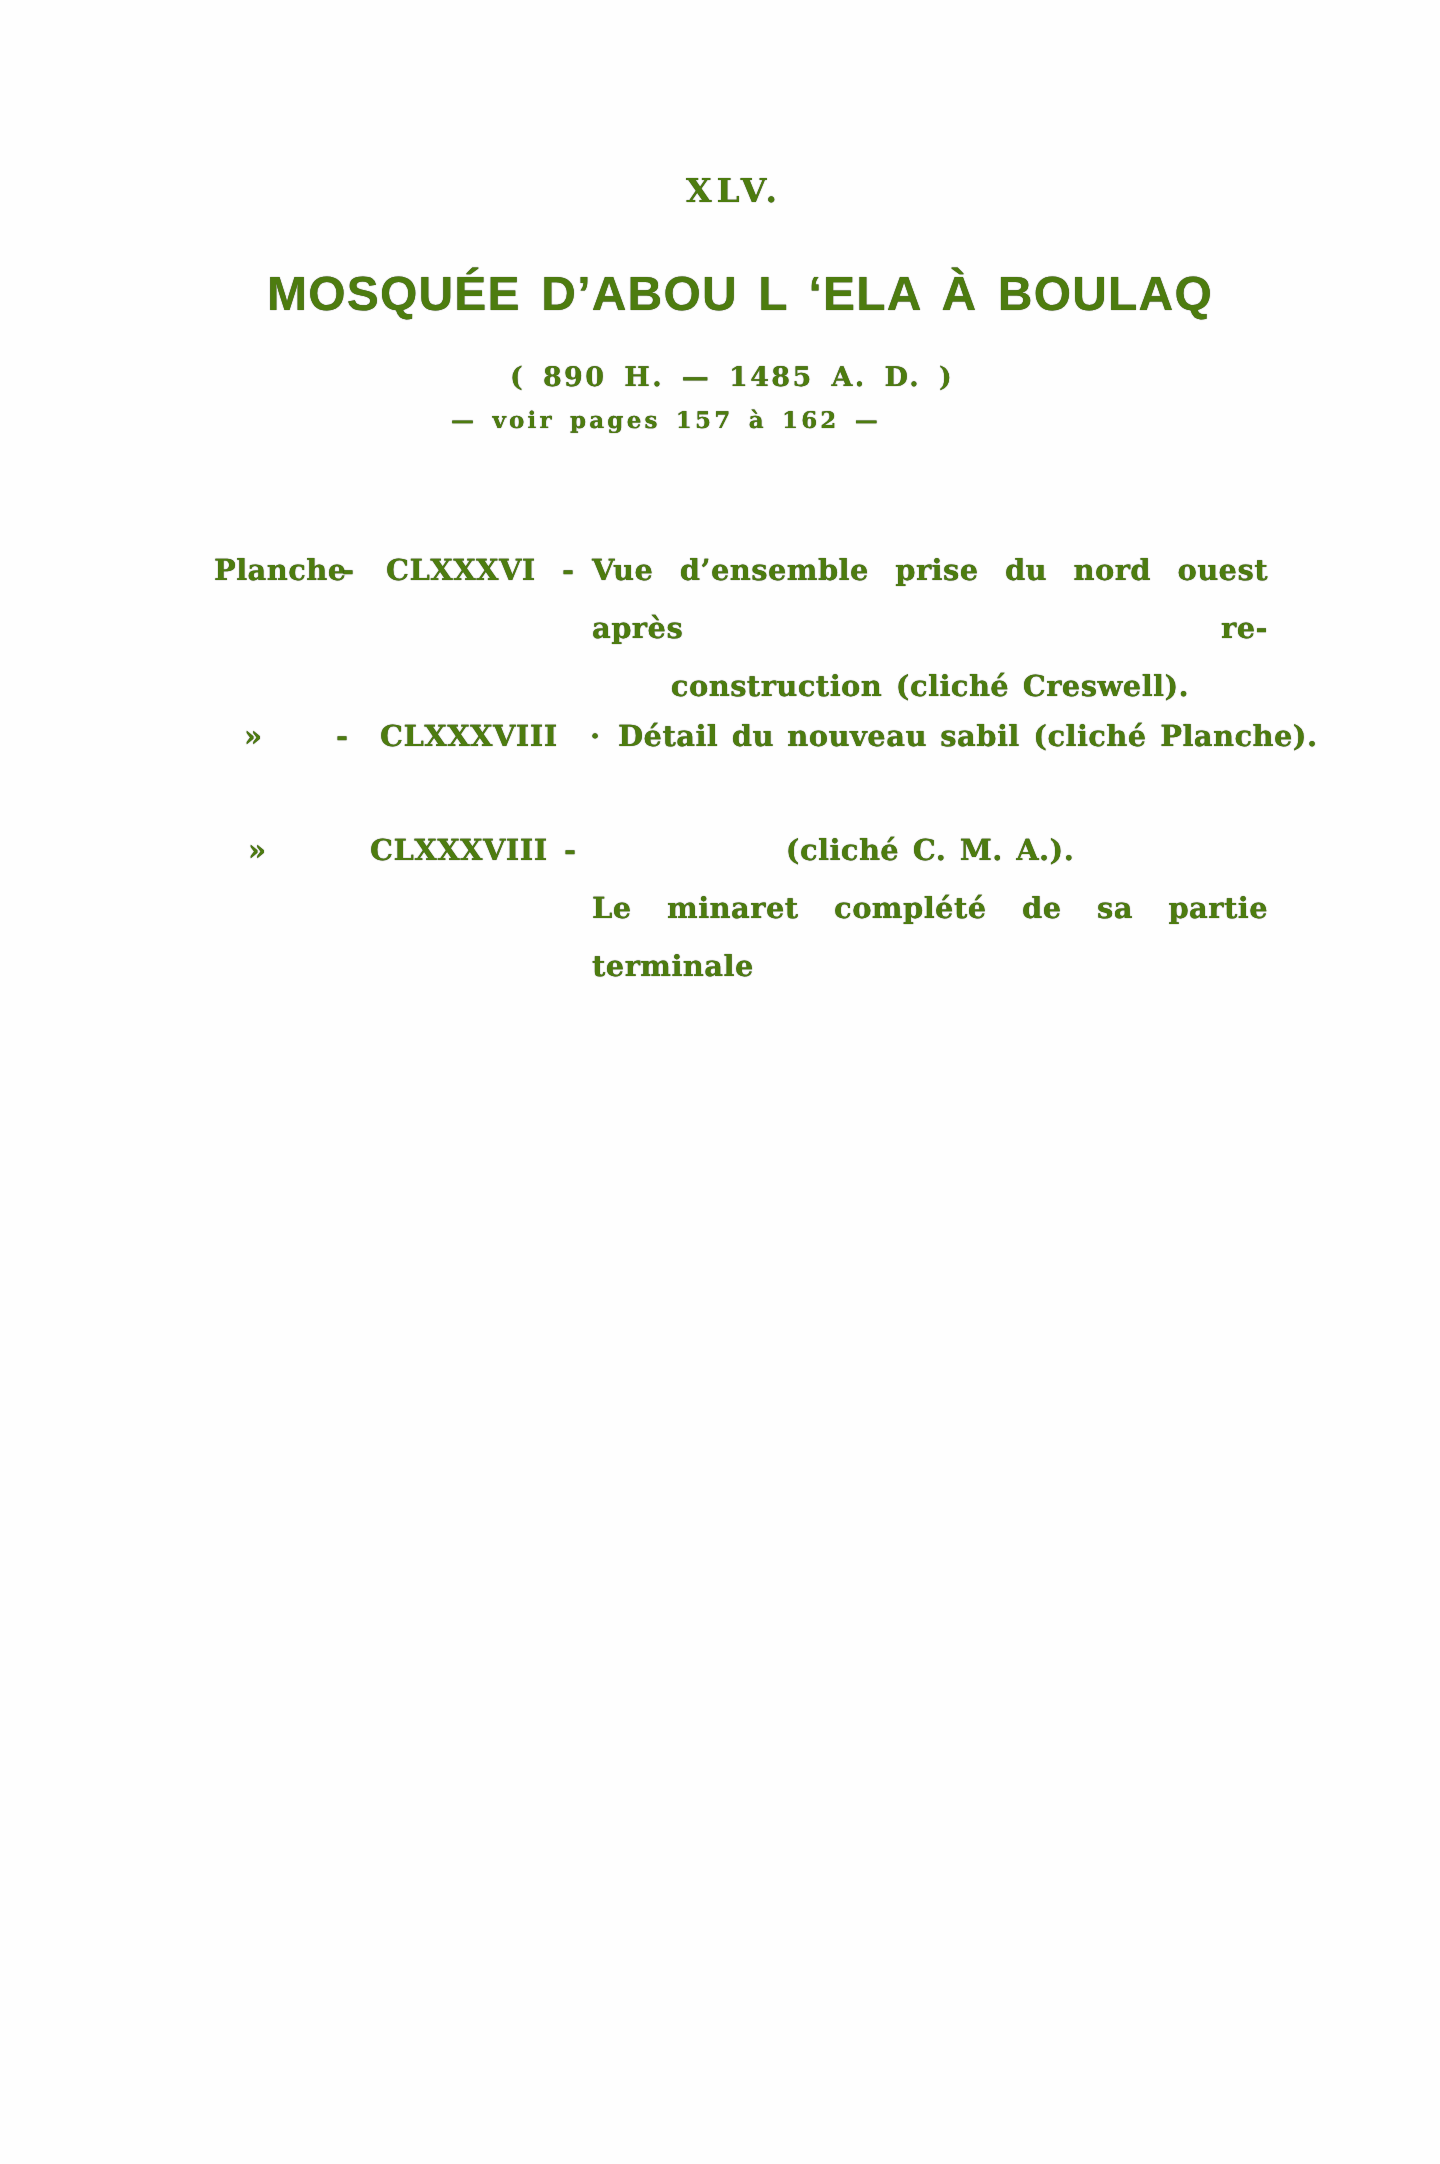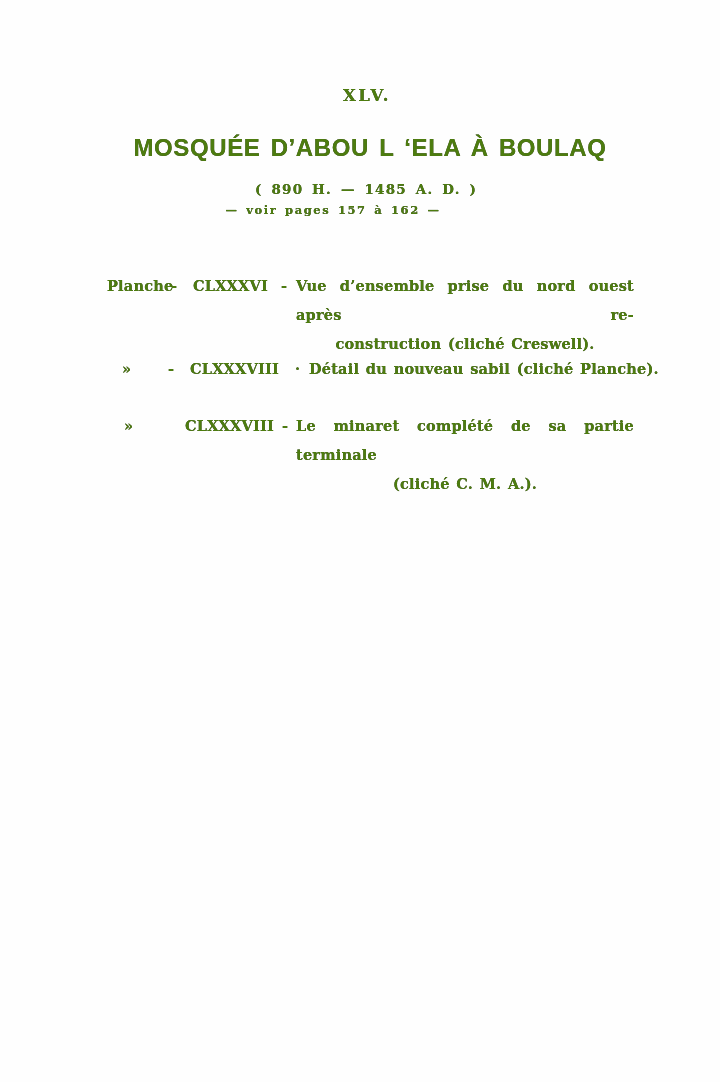--- a/index.html
+++ b/index.html
@@ -151,18 +151,18 @@
     <div class="desc">
       <div class="dline">Détail du nouveau sabil (cliché Planche).</div>
     </div>
   </div>
 
   <div class="plate-row row-3">
     <span class="label">»</span>
     <span class="numeral">CLXXXVIII</span>
     <span class="sep2">-</span>
     <div class="desc">
+      <div class="dline">(cliché C. M. A.).</div>
       <div class="dline stretch">Le minaret complété de sa partie terminale</div>
-      <div class="dline">(cliché C. M. A.).</div>
     </div>
   </div>
 
 </div>
 
 </body></html>

